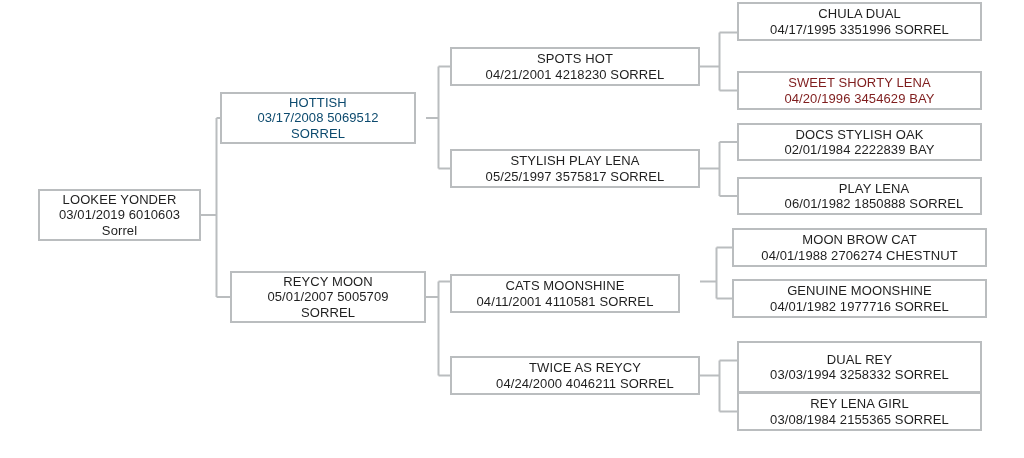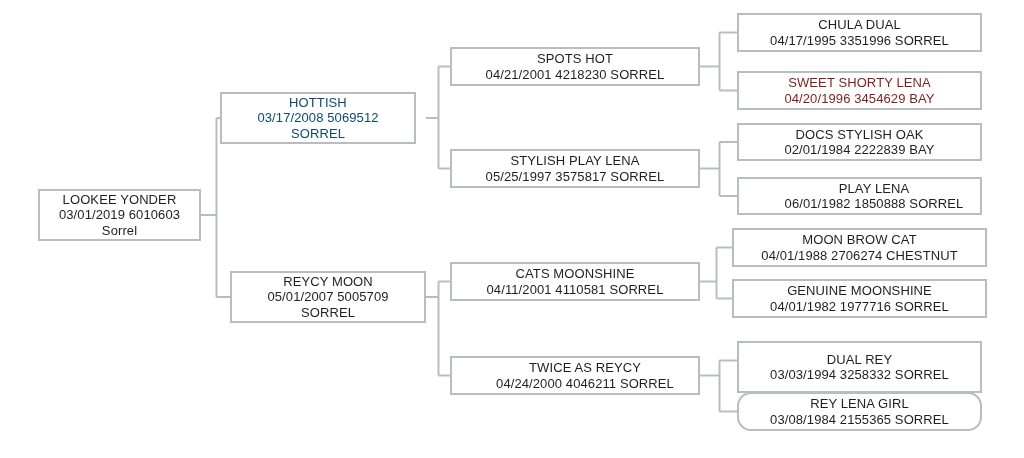--- a/index.html
+++ b/index.html
@@ -72,29 +72,29 @@
         <div class="node-line">SORREL</div>
       </div>
       <div class="node" style="left: 450px; top: 47px; width: 250px; height: 39px; border-color: rgb(186, 189, 191); color: rgb(31, 31, 31);">
         <div class="node-line">SPOTS HOT</div>
         <div class="node-line">04/21/2001 4218230 SORREL</div>
       </div>
       <div class="node" style="left: 450px; top: 149px; width: 250px; height: 39px; border-color: rgb(186, 189, 191); color: rgb(31, 31, 31);">
         <div class="node-line">STYLISH PLAY LENA</div>
         <div class="node-line">05/25/1997 3575817 SORREL</div>
       </div>
-      <div class="node" style="left: 450px; top: 262px; width: 250px; height: 39px; border-color: rgb(186, 189, 191); color: rgb(31, 31, 31);">
+      <div class="node" style="left: 450px; top: 274px; width: 230px; height: 39px; border-color: rgb(186, 189, 191); color: rgb(31, 31, 31);">
         <div class="node-line">CATS MOONSHINE</div>
         <div class="node-line">04/11/2001 4110581 SORREL</div>
       </div>
       <div class="node" style="left: 450px; top: 356px; width: 250px; height: 39px; border-color: rgb(186, 189, 191); color: rgb(31, 31, 31); padding-left: 20px;">
         <div class="node-line">TWICE AS REYCY</div>
         <div class="node-line">04/24/2000 4046211 SORREL</div>
       </div>
-      <div class="node" style="left: 737px; top: 13px; width: 245px; height: 39px; border-color: rgb(186, 189, 191); color: rgb(31, 31, 31);">
+      <div class="node" style="left: 737px; top: 2px; width: 245px; height: 39px; border-color: rgb(186, 189, 191); color: rgb(31, 31, 31);">
         <div class="node-line">CHULA DUAL</div>
         <div class="node-line">04/17/1995 3351996 SORREL</div>
       </div>
       <div class="node" style="left: 737px; top: 71px; width: 245px; height: 39px; border-color: rgb(186, 189, 191); color: #7f1d1d;">
         <div class="node-line">SWEET SHORTY LENA</div>
         <div class="node-line">04/20/1996 3454629 BAY</div>
       </div>
       <div class="node" style="left: 737px; top: 123px; width: 245px; height: 38px; border-color: rgb(186, 189, 191); color: rgb(31, 31, 31);">
         <div class="node-line">DOCS STYLISH OAK</div>
         <div class="node-line">02/01/1984 2222839 BAY</div>
@@ -108,18 +108,18 @@
         <div class="node-line">04/01/1988 2706274 CHESTNUT</div>
       </div>
       <div class="node" style="left: 732px; top: 279px; width: 255px; height: 39px; border-color: rgb(186, 189, 191); color: rgb(31, 31, 31);">
         <div class="node-line">GENUINE MOONSHINE</div>
         <div class="node-line">04/01/1982 1977716 SORREL</div>
       </div>
       <div class="node" style="left: 737px; top: 341px; width: 245px; height: 52px; border-color: rgb(186, 189, 191); color: rgb(31, 31, 31);">
         <div class="node-line">DUAL REY</div>
         <div class="node-line">03/03/1994 3258332 SORREL</div>
       </div>
-      <div class="node" style="left: 737px; top: 392px; width: 245px; height: 39px; border-color: rgb(186, 189, 191); color: rgb(31, 31, 31); border-radius: 14px;">
+      <div class="node" style="left: 737px; top: 392px; width: 245px; height: 39px; border-color: rgb(186, 189, 191); color: rgb(31, 31, 31);">
         <div class="node-line">REY LENA GIRL</div>
         <div class="node-line">03/08/1984 2155365 SORREL</div>
       </div>
     </div>
 </div>
 
 </body></html>

